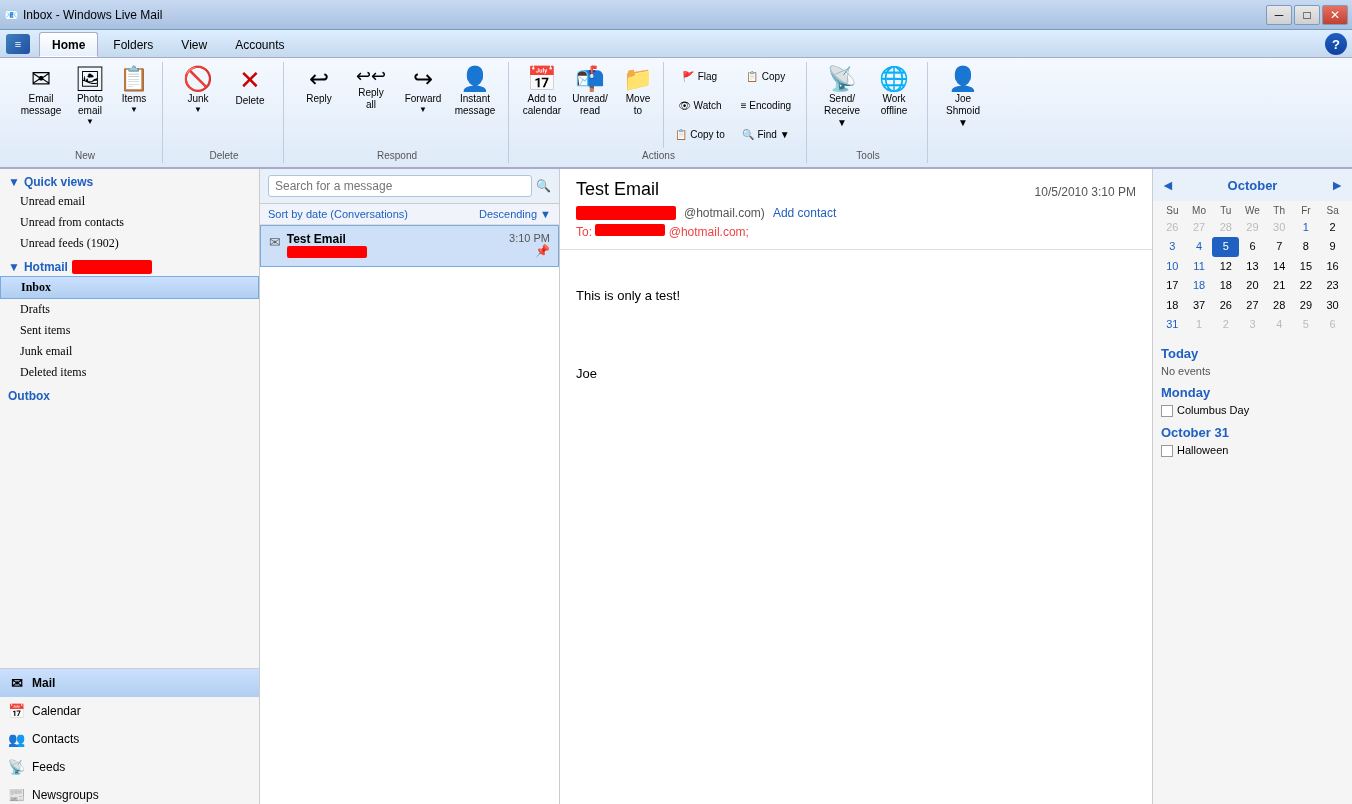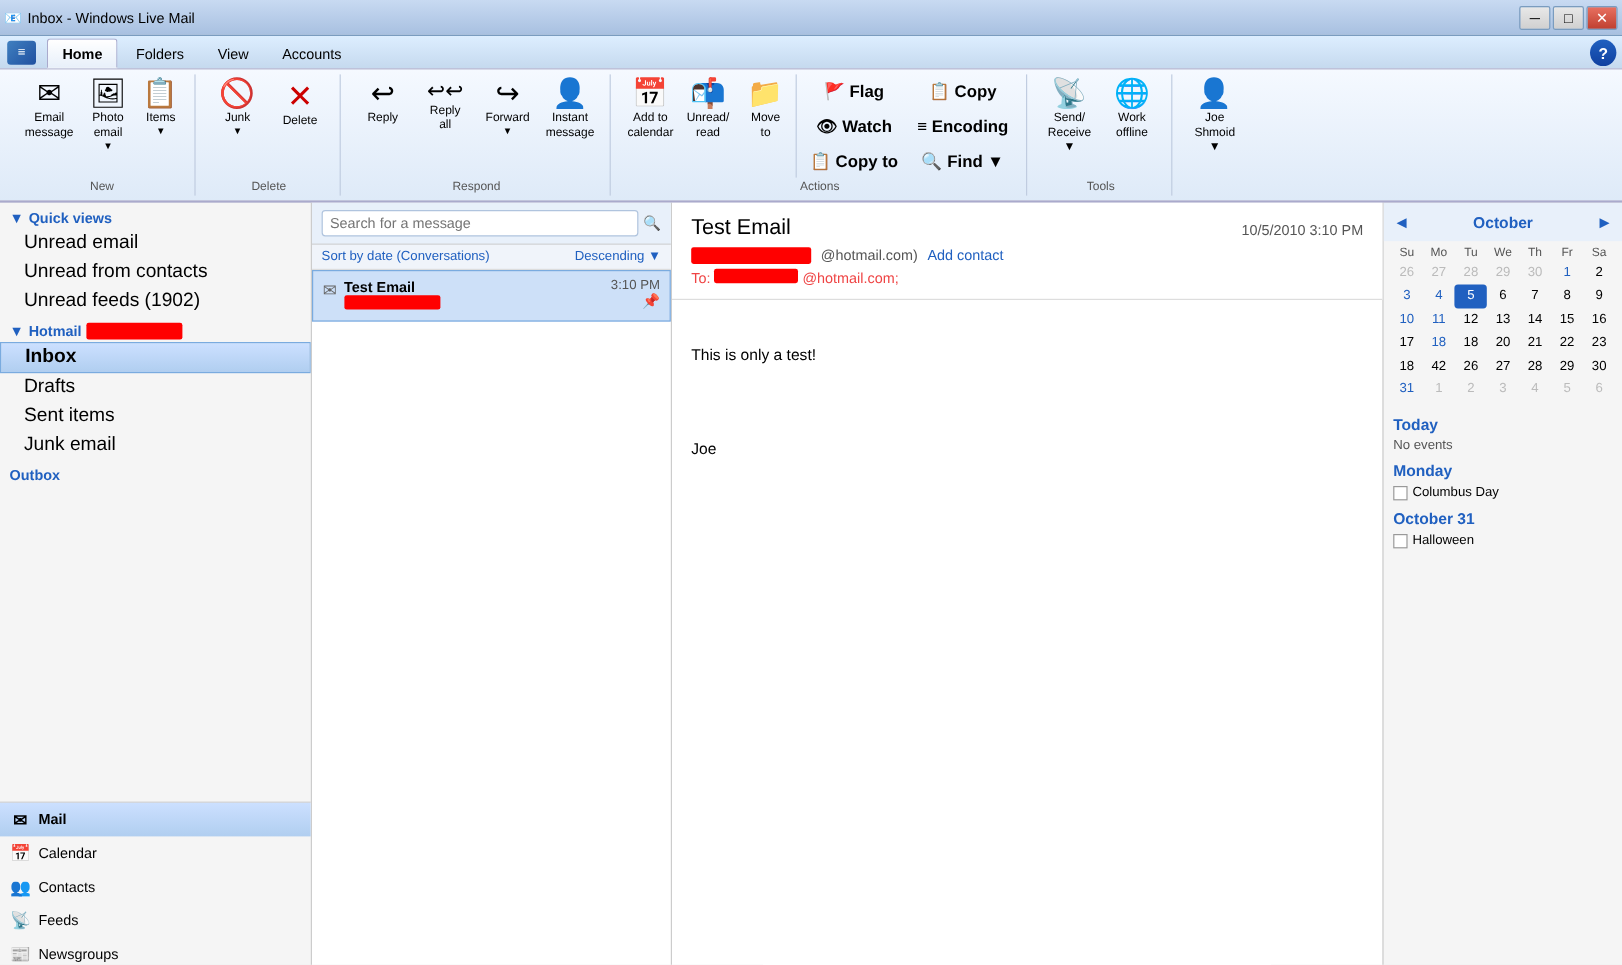--- a/index.html
+++ b/index.html
@@ -107,25 +107,24 @@
     }
     .ribbon-btn-small {
       display: flex;
       flex-direction: column;
       align-items: center;
       justify-content: center;
       padding: 2px 6px;
       cursor: pointer;
       border: 1px solid transparent;
       border-radius: 3px;
-      font-size: 14px;
+      font-size: 10px;
       text-align: center;
       min-width: 50px;
       height: 28px;
-      font-weight: bold;
     }
     .ribbon-col { display: flex; flex-direction: column; gap: 1px; }
 
     
     .main-layout {
       display: flex;
       height: calc(804px - 30px - 28px - 82px - 24px);
     }
 
     
@@ -143,22 +142,23 @@
       font-size: 12px;
       padding: 6px 8px 2px;
       cursor: pointer;
       display: flex;
       align-items: center;
       gap: 4px;
     }
     .sidebar-item {
       padding: 3px 8px 3px 20px;
       cursor: pointer;
-      font-size: 16px;
+      font-size: 12px;
       color: #000;
+      font-family: Liberation Serif, serif;
     }
     .sidebar-item.active {
       background: linear-gradient(to bottom, #cce0ff, #b0cef0);
       border: 1px solid #7aabdf;
       font-weight: bold;
     }
     .sidebar-hotmail {
       display: flex; align-items: center; gap: 4px;
       padding: 6px 8px 2px 8px;
       color: #2060c0; font-weight: bold; font-size: 12px;
@@ -455,20 +455,21 @@
 
     <div class="sidebar-hotmail">
       <span>▼</span>
       <span>Hotmail</span>
       <span class="hotmail-redacted"></span>
     </div>
     <div class="sidebar-item active">Inbox</div>
     <div class="sidebar-item">Drafts</div>
     <div class="sidebar-item">Sent items</div>
     <div class="sidebar-item">Junk email</div>
+    <div class="sidebar-item">Deleted items</div>
 
     <div class="sidebar-section-header">
       <span>Outbox</span>
     </div>
 
     <div class="sidebar-bottom">
       <div class="sidebar-nav-item active">
         <div class="nav-icon">✉</div>
         <span>Mail</span>
       </div>
@@ -588,21 +589,21 @@
 
         <span class="cal-day">17</span>
         <span class="cal-day linked">18</span>
         <span class="cal-day">18</span>
         <span class="cal-day">20</span>
         <span class="cal-day">21</span>
         <span class="cal-day">22</span>
         <span class="cal-day">23</span>
 
         <span class="cal-day">18</span>
-        <span class="cal-day">42</span>
+        <span class="cal-day">37</span>
         <span class="cal-day">26</span>
         <span class="cal-day">27</span>
         <span class="cal-day">28</span>
         <span class="cal-day">29</span>
         <span class="cal-day">30</span>
 
         <span class="cal-day linked">31</span>
         <span class="cal-day other-month">1</span>
         <span class="cal-day other-month">2</span>
         <span class="cal-day other-month">3</span>

